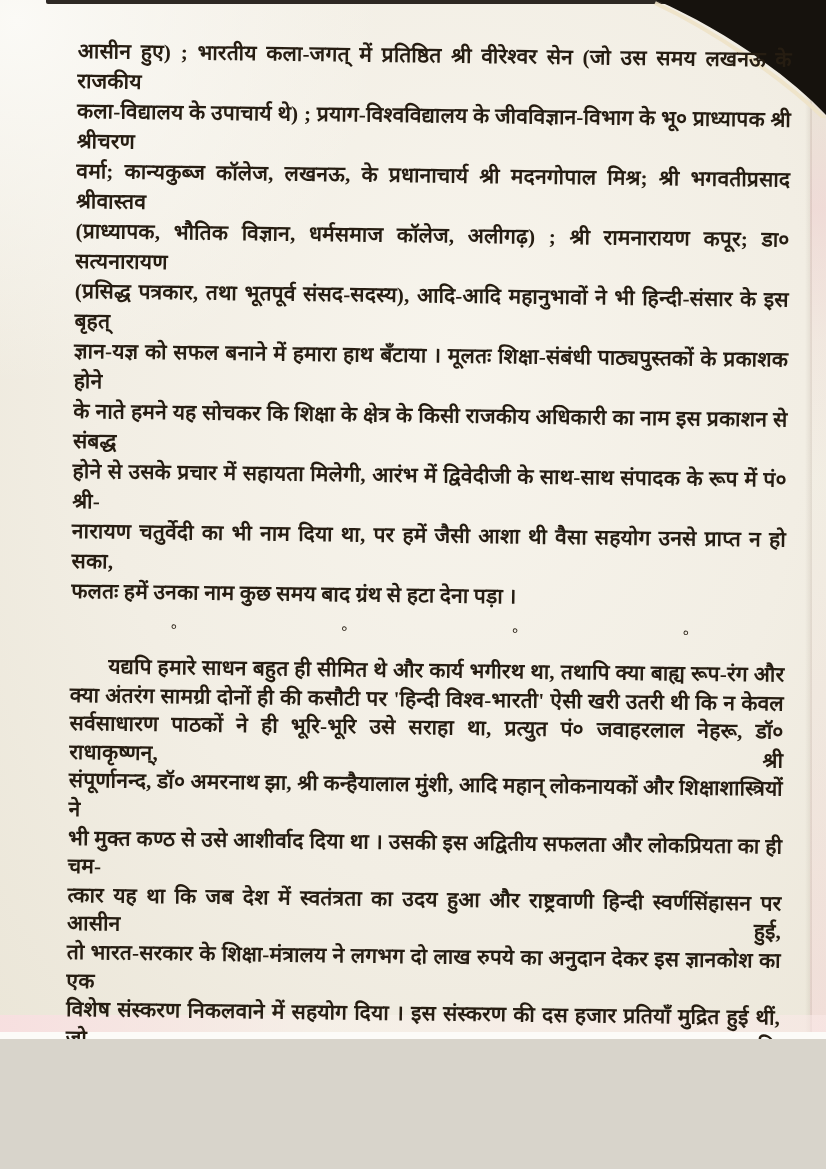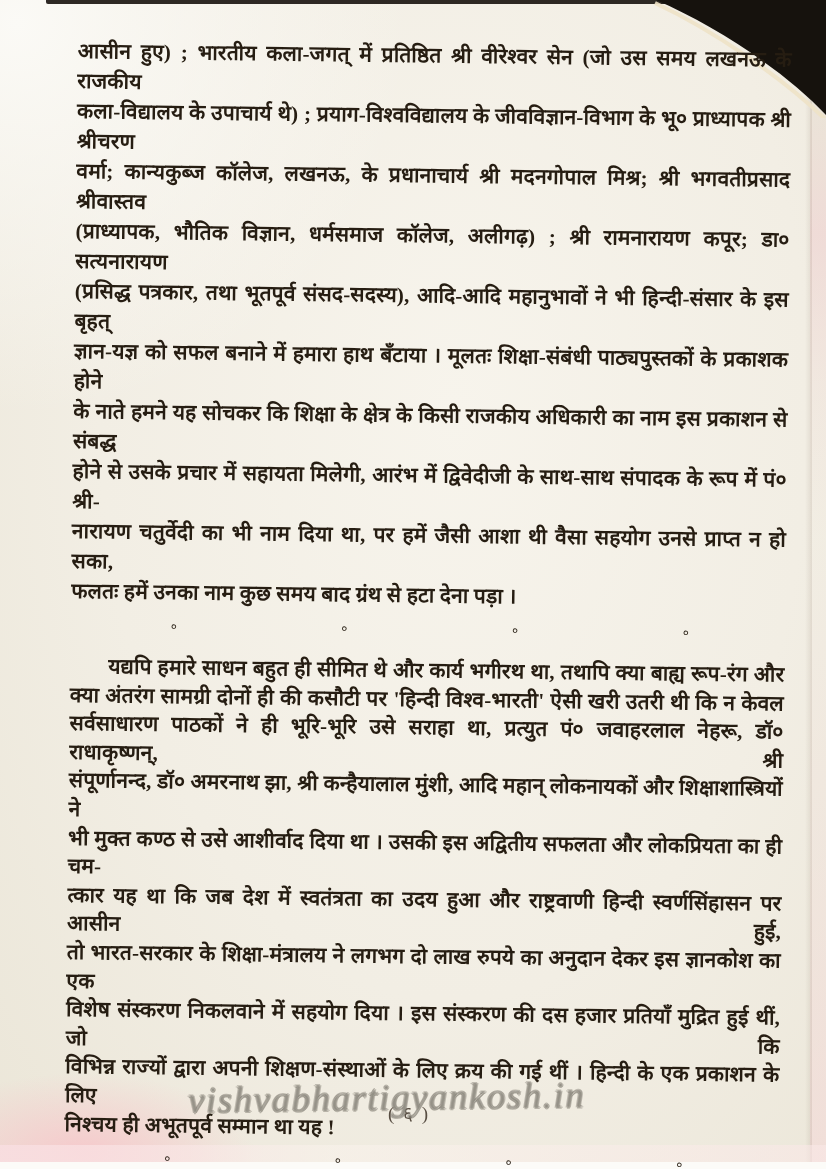--- a/index.html
+++ b/index.html
@@ -2,21 +2,21 @@
 <html lang="hi"><head>
 <meta charset="utf-8">
 <title>Scanned book page</title>
 <style>
   html,body{margin:0;padding:0;}
   body{
     font-family:"Liberation Serif","DejaVu Serif",serif;
     width:826px;height:1169px;overflow:hidden;background:#d8d4cb;
   }
   .page{
-    position:relative;width:826px;height:1169px;overflow:hidden;
+    position:relative;width:826px;height:1039px;overflow:hidden;
     background:
       radial-gradient(circle at 2% 2%, #fbfaf6 0%, rgba(251,250,246,0) 28%),
       radial-gradient(ellipse at 55% 35%, #f7f4ec 0%, #f2eee4 55%, #ebe6d8 100%);
     color:#282015;
   }
   
   .top-edge-line{
     position:absolute;top:0;left:46px;right:0;height:4px;
     background:#1c1712;opacity:.92;border-radius:0 0 2px 2px;
   }

